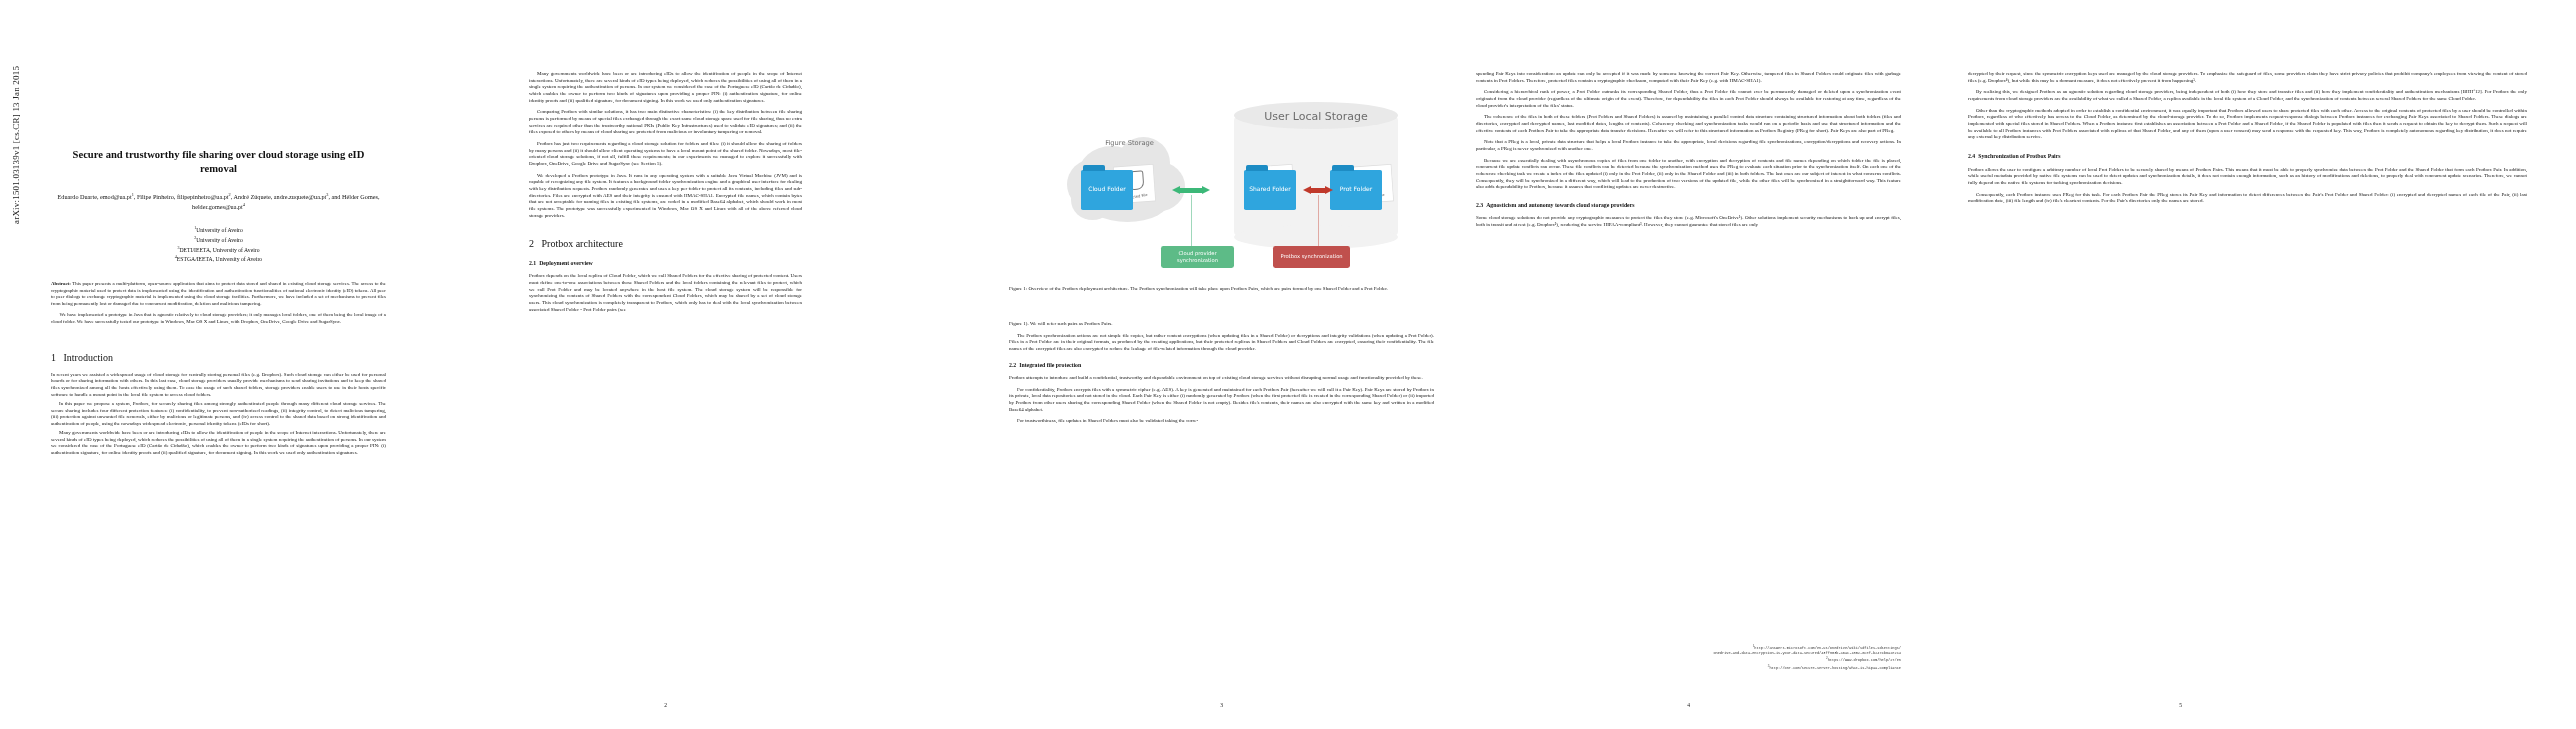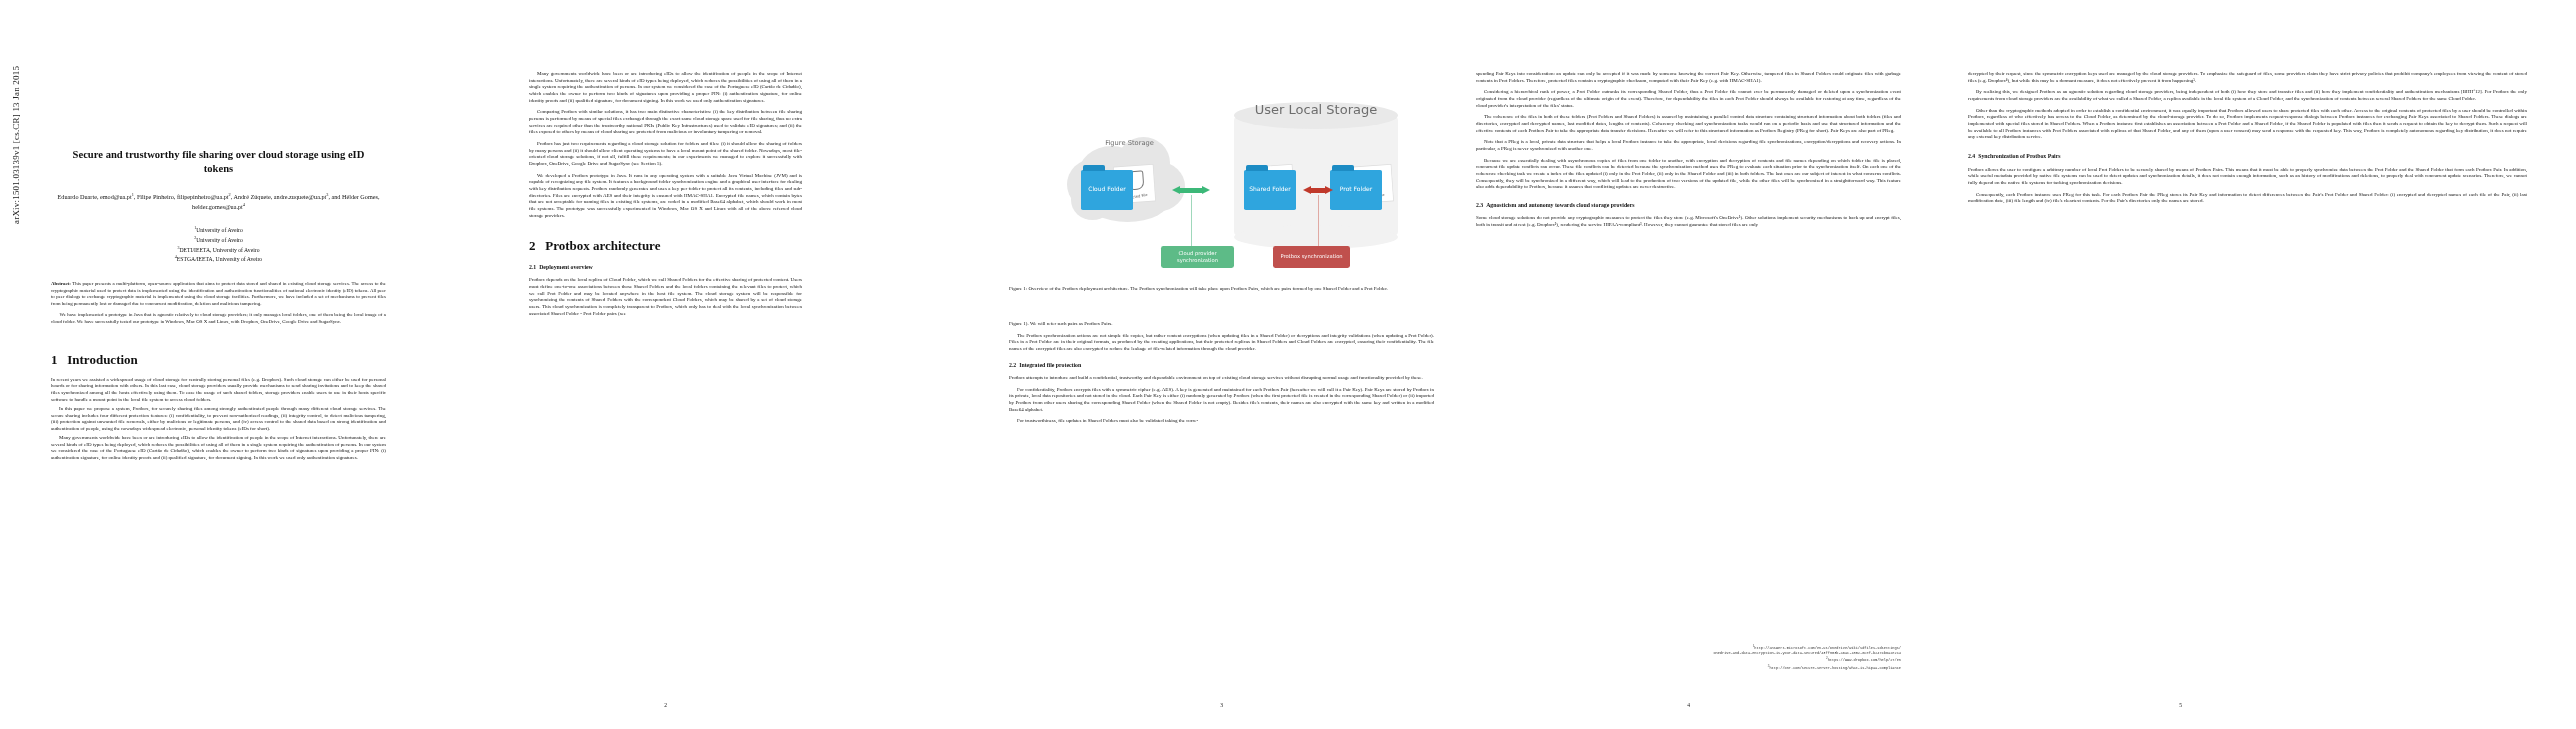--- a/index.html
+++ b/index.html
@@ -14,21 +14,21 @@
   #page1{left:36px;width:365px;}
   .doc-title{font-weight:bold;font-size:10.6px;line-height:1.32;text-align:center;
      margin:148px 33px 0 33px;font-family:"Liberation Serif",serif;}
   .authors{font-size:6.2px;text-align:center;line-height:1.45;margin:16px 11px 0 11px;}
   .authors sup{font-size:4.3px;}
   .affils{font-size:5.7px;text-align:center;line-height:1.36;margin:13.4px 0 0 0;}
   .affils sup{font-size:4px;}
   .abstract{font-size:4.9px;line-height:1.34;text-align:justify;margin:17px 15px 0 15px;}
   .abstract b{font-weight:bold;}
   .abs-p2{text-indent:8.5px;margin-top:4.9px;}
-  h2.sec{font-size:13px;font-weight:bold;margin:27px 0 8.5px 0;}
+  h2.sec{font-size:10px;font-weight:normal;margin:27px 0 8.5px 0;}
   h3.sub{font-size:5.8px;font-weight:bold;margin:9.7px 0 4.9px 0;}
   .body-col{font-size:5px;line-height:1.335;text-align:justify;}
   .body-col p{margin:0 0 2.4px 0;}
   .ind{text-indent:8px;}
   .pnum{position:absolute;bottom:20.7px;width:100%;text-align:center;font-size:5.5px;}
   
   #page2{left:529px;width:273px;}
   #page3{left:1009px;width:425px;}
   #page4{left:1476px;width:425px;}
   #page5{left:1968px;width:559px;}
@@ -44,22 +44,22 @@
   .cloud{position:absolute;left:58px;top:53px;width:122px;height:115px;}
   .cloud i{position:absolute;background:#e6e6e6;border-radius:50%;display:block;}
   .cloudlabel{position:absolute;left:72px;top:73px;width:97px;text-align:center;
      font-family:"DejaVu Sans",sans-serif;font-size:6.7px;color:#6d6d6d;}
   .cyl{position:absolute;left:225px;top:49px;width:164px;height:122px;
      background:#f2f2f2;border-radius:8.5px/4.9px;}
   .cyl:before{content:"";position:absolute;left:0;top:-13.4px;width:164px;height:27px;
      background:#e9e9e9;border-radius:50%;}
   .cyl:after{content:"";position:absolute;left:0;bottom:-12px;width:164px;height:24px;
      background:#f2f2f2;border-radius:50%;}
-  .cyllabel{position:absolute;left:228px;top:36px;width:158px;text-align:center;
-     font-family:"DejaVu Sans",sans-serif;font-size:13px;color:#6d6d6d;z-index:3;}
+  .cyllabel{position:absolute;left:228px;top:44px;width:158px;text-align:center;
+     font-family:"DejaVu Sans",sans-serif;font-size:11px;color:#6d6d6d;z-index:3;}
   .folder{position:absolute;width:52px;height:40px;background:#2fa5de;border-radius:1.8px;z-index:4;}
   .folder:before{content:"";position:absolute;left:2.4px;top:-4.9px;width:22px;height:6px;
      background:#1d8cc4;border-radius:1.8px 1.8px 0 0;}
   .folder span{position:absolute;left:0;top:14.6px;width:52px;text-align:center;
      font-family:"DejaVu Sans",sans-serif;font-size:6px;color:#fff;}
   .paper{position:absolute;width:39px;height:36px;background:#fff;
      box-shadow:0 0 0 0.6px #dcdcdc;z-index:3;transform:rotate(-4deg);}
   .paper em{position:absolute;left:0;bottom:3px;width:39px;text-align:center;
      font-style:normal;font-family:"DejaVu Sans",sans-serif;font-size:3.6px;color:#555;
      transform:rotate(-6deg);}
@@ -83,21 +83,21 @@
 </style>
 </head>
 <body>
 
 <div id="arxiv-stamp">
   <span>arXiv:1501.03139v1  [cs.CR]  13 Jan 2015</span>
 </div>
 
 <div class="page" id="page1">
 
-  <div class="doc-title">Secure and trustworthy file sharing over cloud storage using eID tokens</div>
+  <div class="doc-title">Secure and trustworthy file sharing over cloud storage using eID removal</div>
 
   <div class="authors">
     <span>Eduardo Duarte, emod@ua.pt</span><sup>1</sup>,
     <span>Filipe Pinheiro, filipepinheiro@ua.pt</span><sup>2</sup>,
     <span>André Zúquete, andre.zuquete@ua.pt</span><sup>3</sup>, and
     <span>Hélder Gomes, helder.gomes@ua.pt</span><sup>4</sup>
   </div>
 
   <div class="affils">
     <div><sup>1</sup><span>University of Aveiro</span></div>

